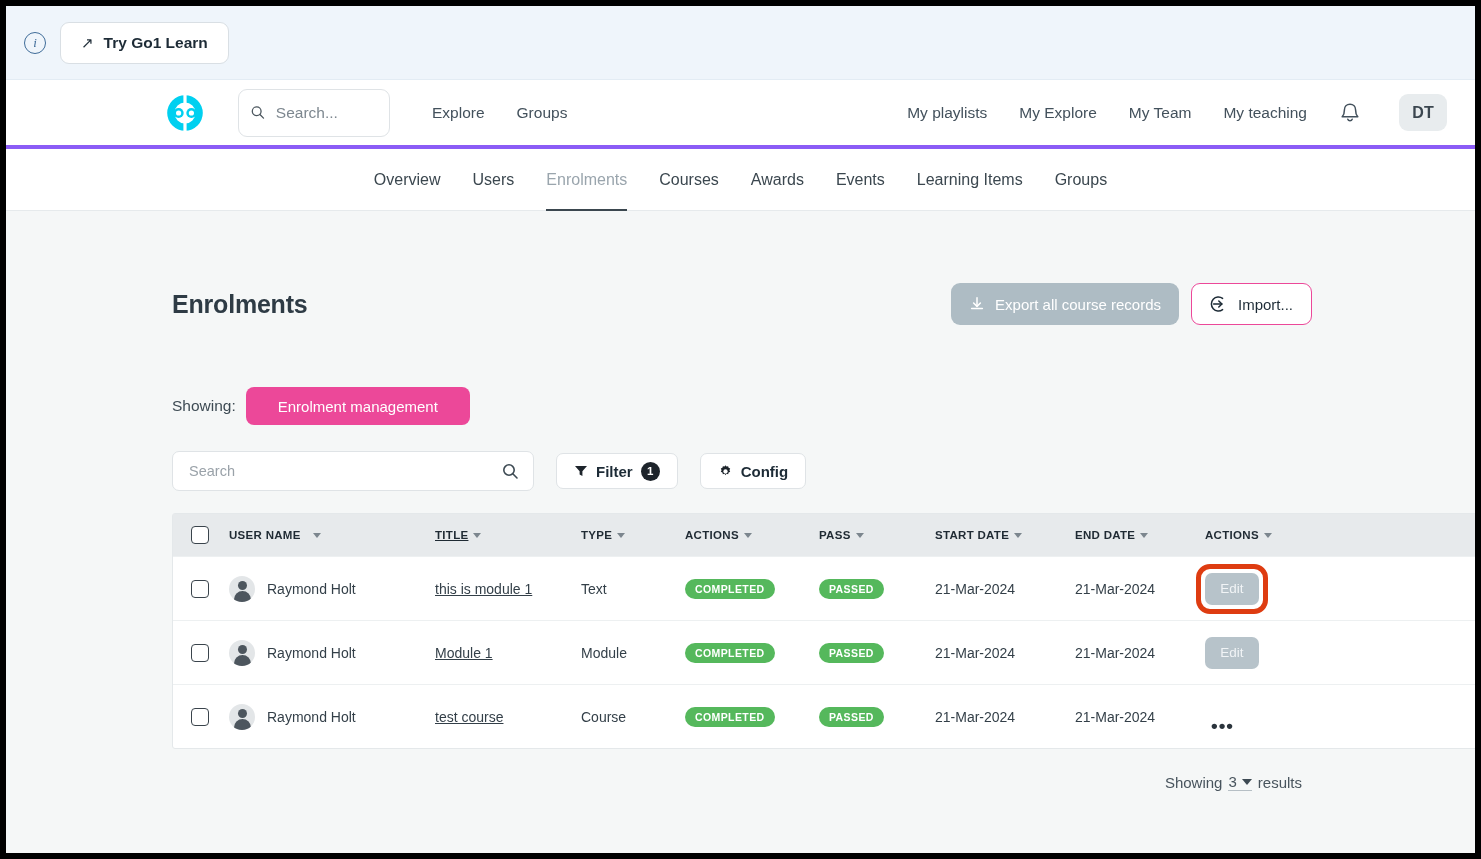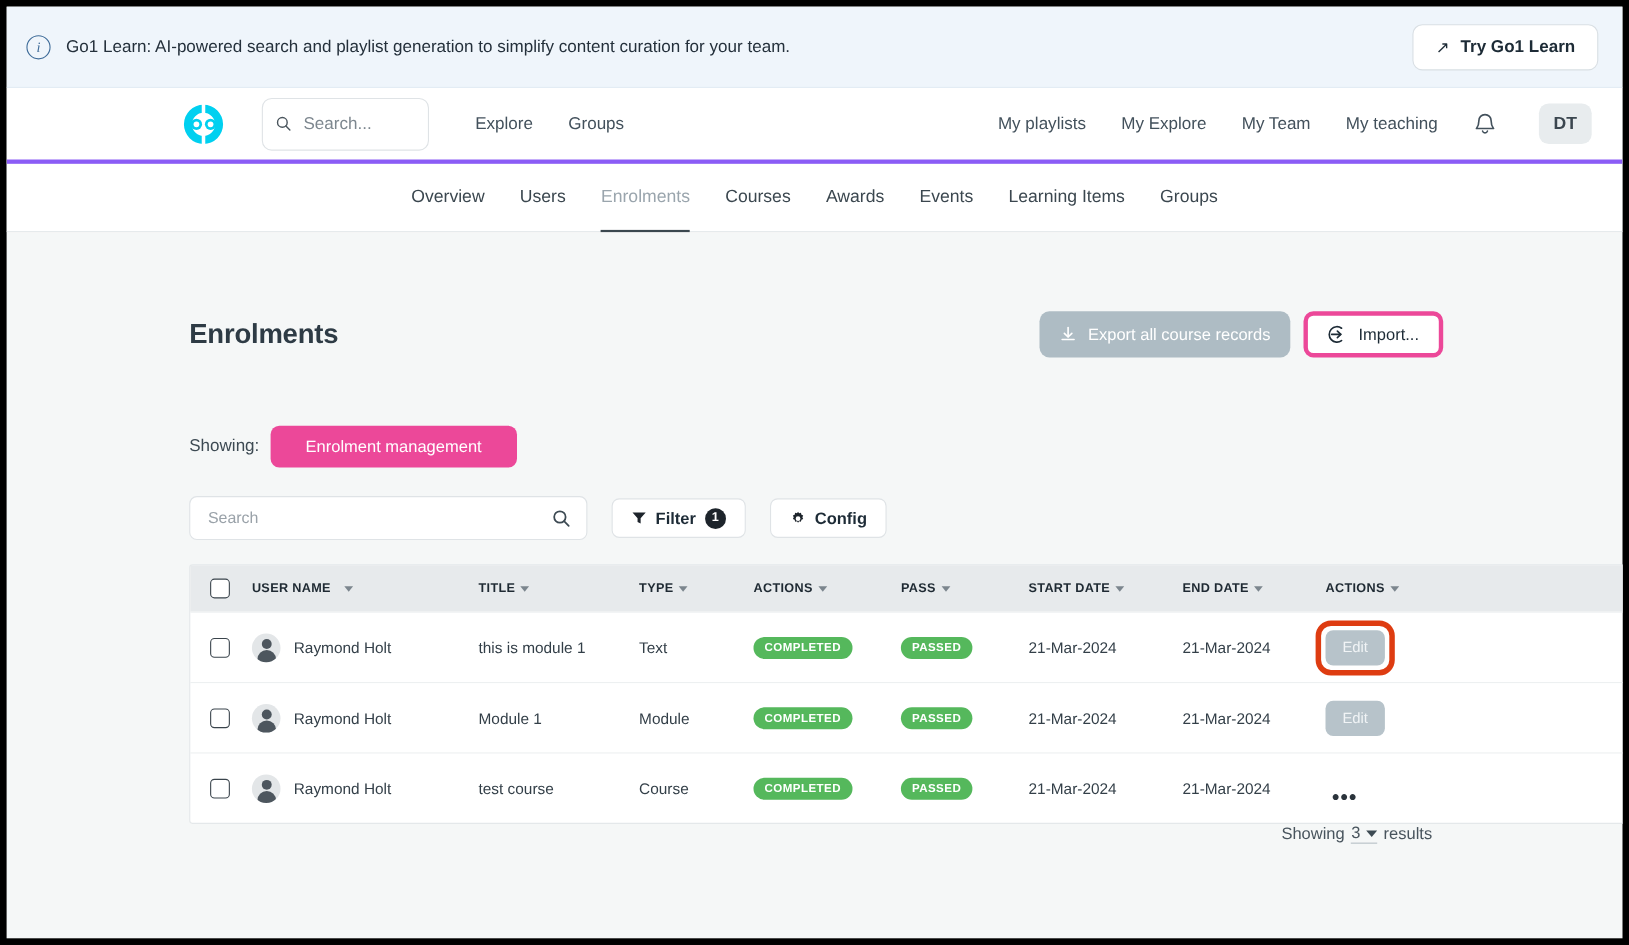--- a/index.html
+++ b/index.html
@@ -168,21 +168,21 @@
     border-radius: 9px;
     height: 42px; padding: 0 18px;
     font-size: 15px;
     display: flex; align-items: center; gap: 10px;
     cursor: not-allowed;
     font-family: "Liberation Sans", sans-serif;
   }
   .btn-import {
     background: #fff;
     color: #1d2b36;
-    border: 4px solid #ec4899;
+    border: 1px solid #ec4899;
     border-radius: 9px;
     height: 42px; padding: 0 18px;
     font-size: 15px;
     display: flex; align-items: center; gap: 10px;
     cursor: pointer;
     font-family: "Liberation Sans", sans-serif;
   }
 
   .showing-row {
     display: flex; align-items: center;
@@ -281,21 +281,21 @@
   .cb {
     width: 18px; height: 18px;
     border: 1.6px solid #3a444c;
     border-radius: 4px;
     background: #fff;
     cursor: pointer;
     flex: 0 0 auto;
   }
   .col-cb    { width: 38px; flex: 0 0 38px; }
   .col-user  { width: 206px; flex: 0 0 206px; display:flex; align-items:center; gap: 12px;}
-  .col-title { width: 146px; flex: 0 0 146px; }
+  .col-title { width: 146px; flex: 0 0 146px; text-decoration: underline; }
   .col-type  { width: 104px; flex: 0 0 104px; }
   .col-status{ width: 134px; flex: 0 0 134px; }
   .col-pass  { width: 116px; flex: 0 0 116px; }
   .col-start { width: 140px; flex: 0 0 140px; }
   .col-end   { width: 130px; flex: 0 0 130px; }
   .col-act   { flex: 1 1 auto; display: flex; align-items: center; }
 
   .avatar-sm {
     width: 26px; height: 26px; border-radius: 50%;
     background: #e3e6e8;
@@ -346,20 +346,21 @@
     font-size: 19px; font-weight: bold; color: #2b343c;
     letter-spacing: 1px; line-height: 1;
     cursor: pointer;
     padding: 4px 6px;
     margin-top: 18px;
   }
 
   .table-footer {
     display: flex; justify-content: flex-end; align-items: center;
     gap: 6px;
+    margin-top: 24px;
     font-size: 15px;
     color: #48545d;
     padding-right: 10px;
   }
   .count-select {
     display: inline-flex; align-items: center; gap: 5px;
     cursor: pointer;
     border-bottom: 1px solid #b6bfc5;
   }
   .caret-dark {
@@ -369,21 +370,20 @@
     border-top: 6px solid #3d4a53;
   }
 </style>
 </head>
 <body>
 
 <div class="screen">
 
   <div class="banner">
     <div class="banner-icon">i</div>
-    <div class="banner-text">Go1 Learn: AI-powered search and playlist generation to simplify content curation for your team.</div>
     <button class="banner-btn">
       <span class="arrow-ne">↗</span>
       <span>Try Go1 Learn</span>
     </button>
   </div>
 
   <div class="topbar">
     <div class="logo">
       <svg width="42" height="42" viewBox="0 0 42 42" aria-hidden="true">
         <path d="M21 3.2 A17.8 17.8 0 0 0 21 38.8 L21 31.5 A10.5 10.5 0 0 1 21 10.5 Z" fill="#00d0f0"></path>

